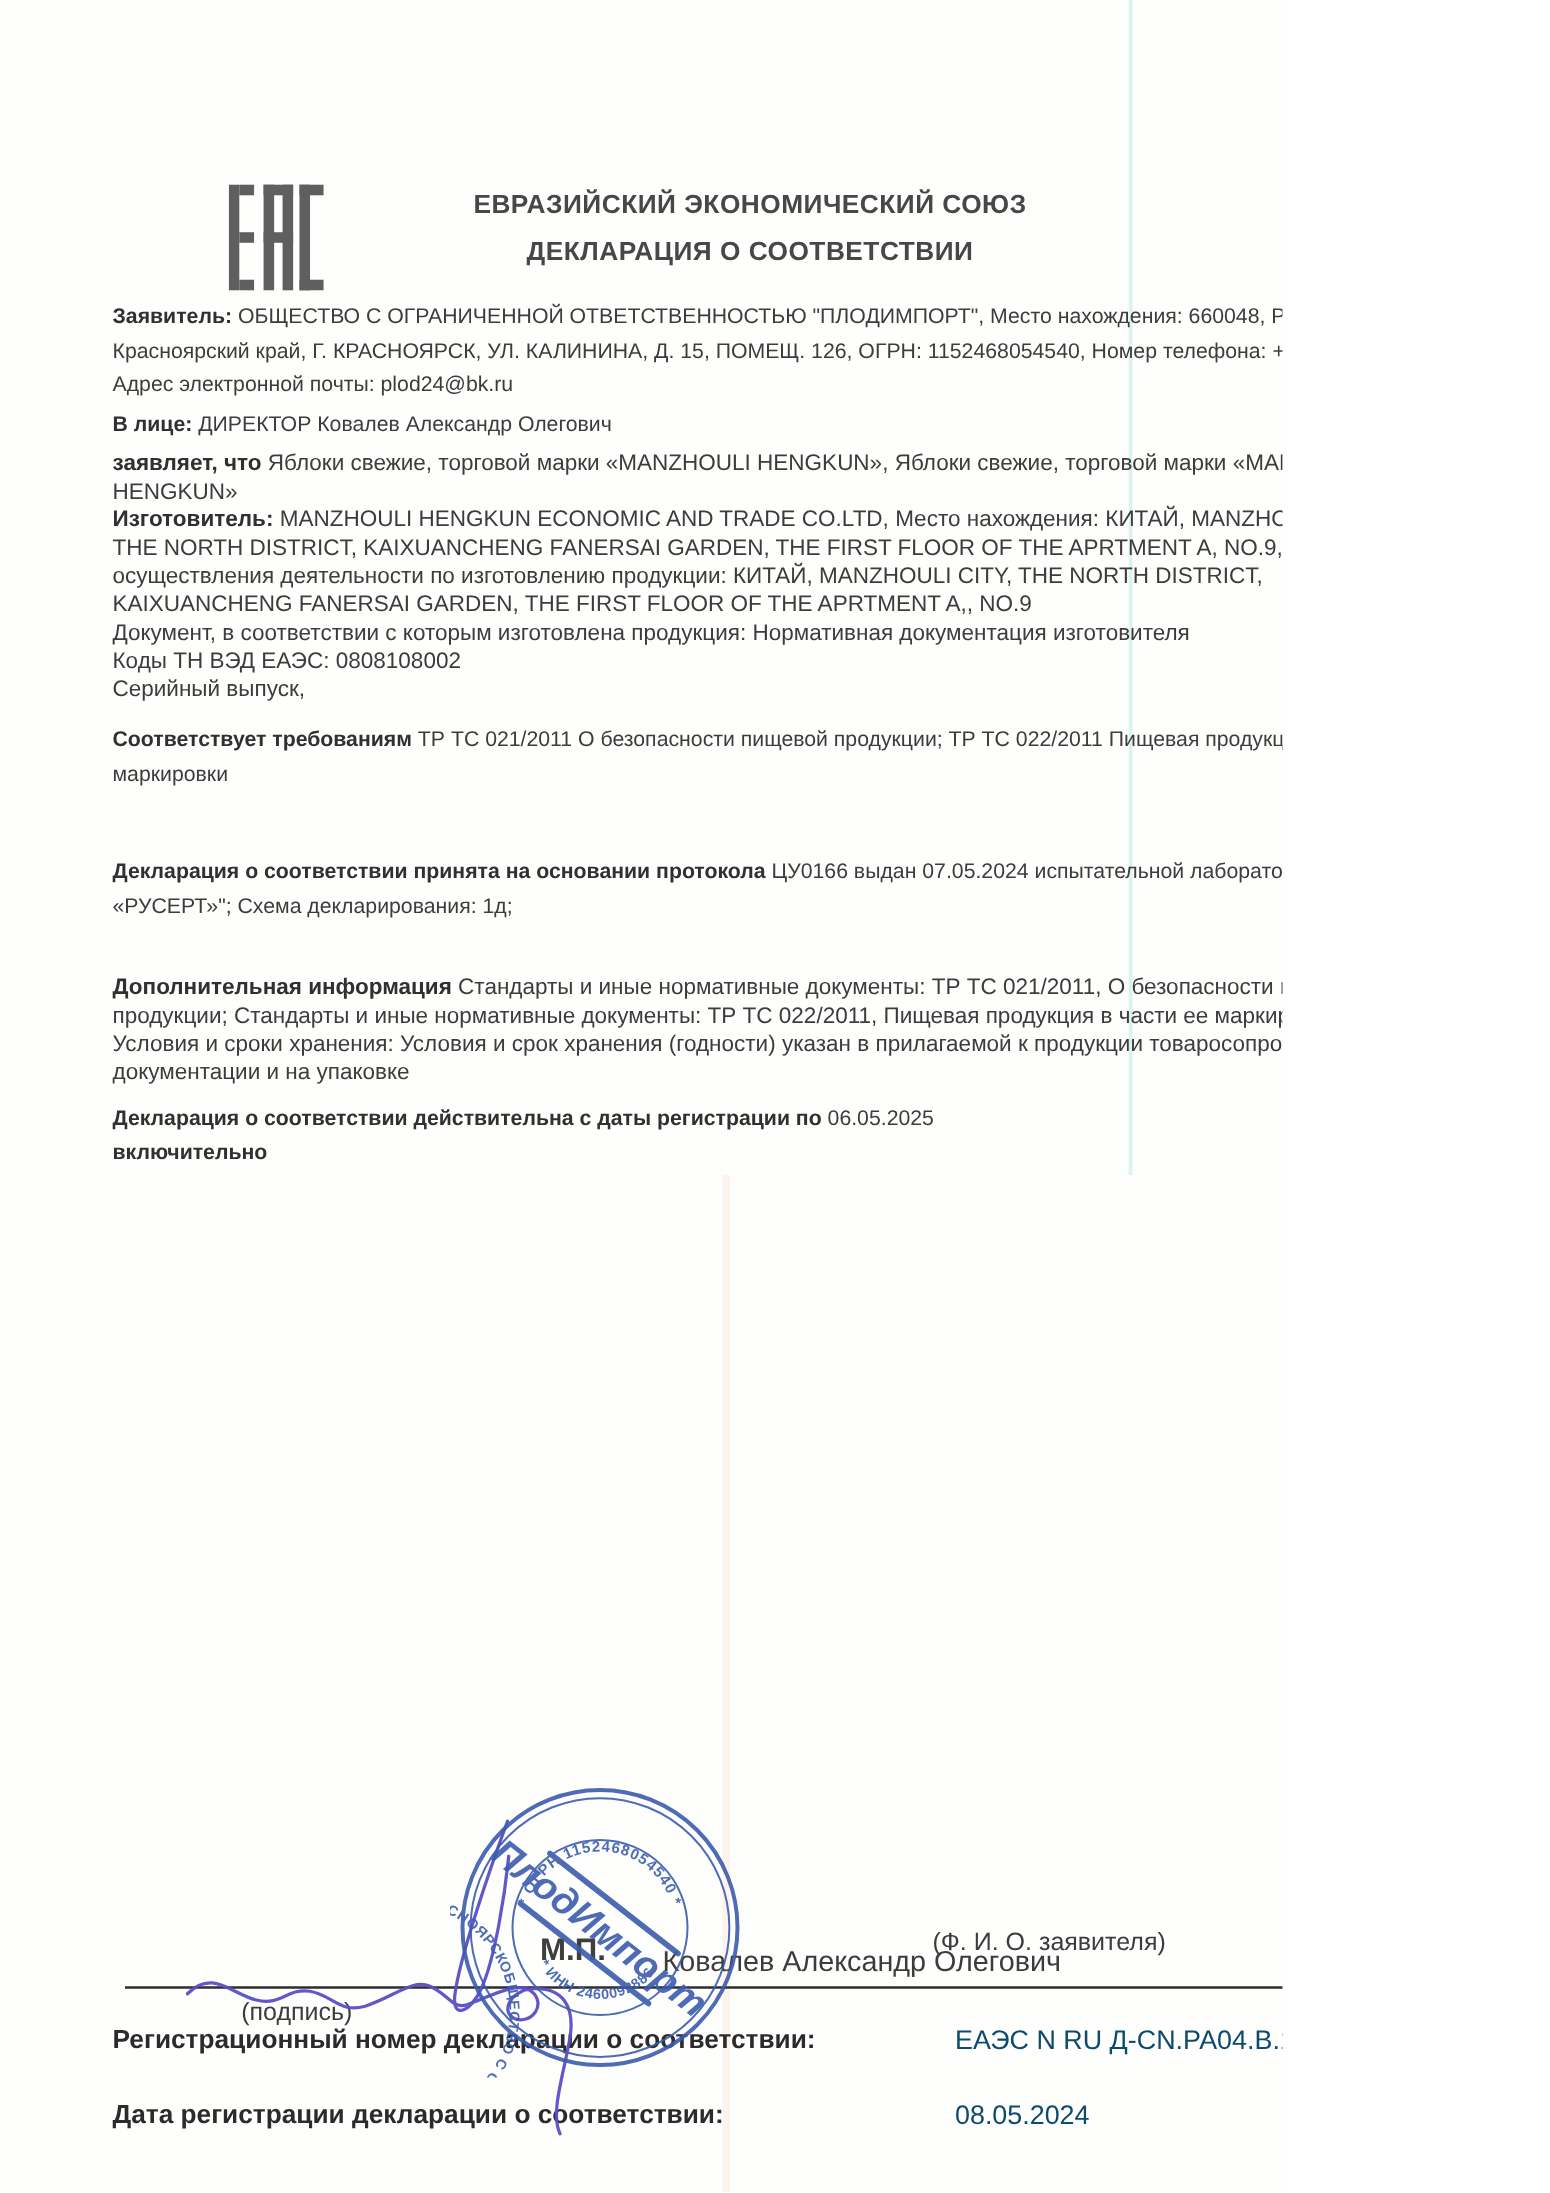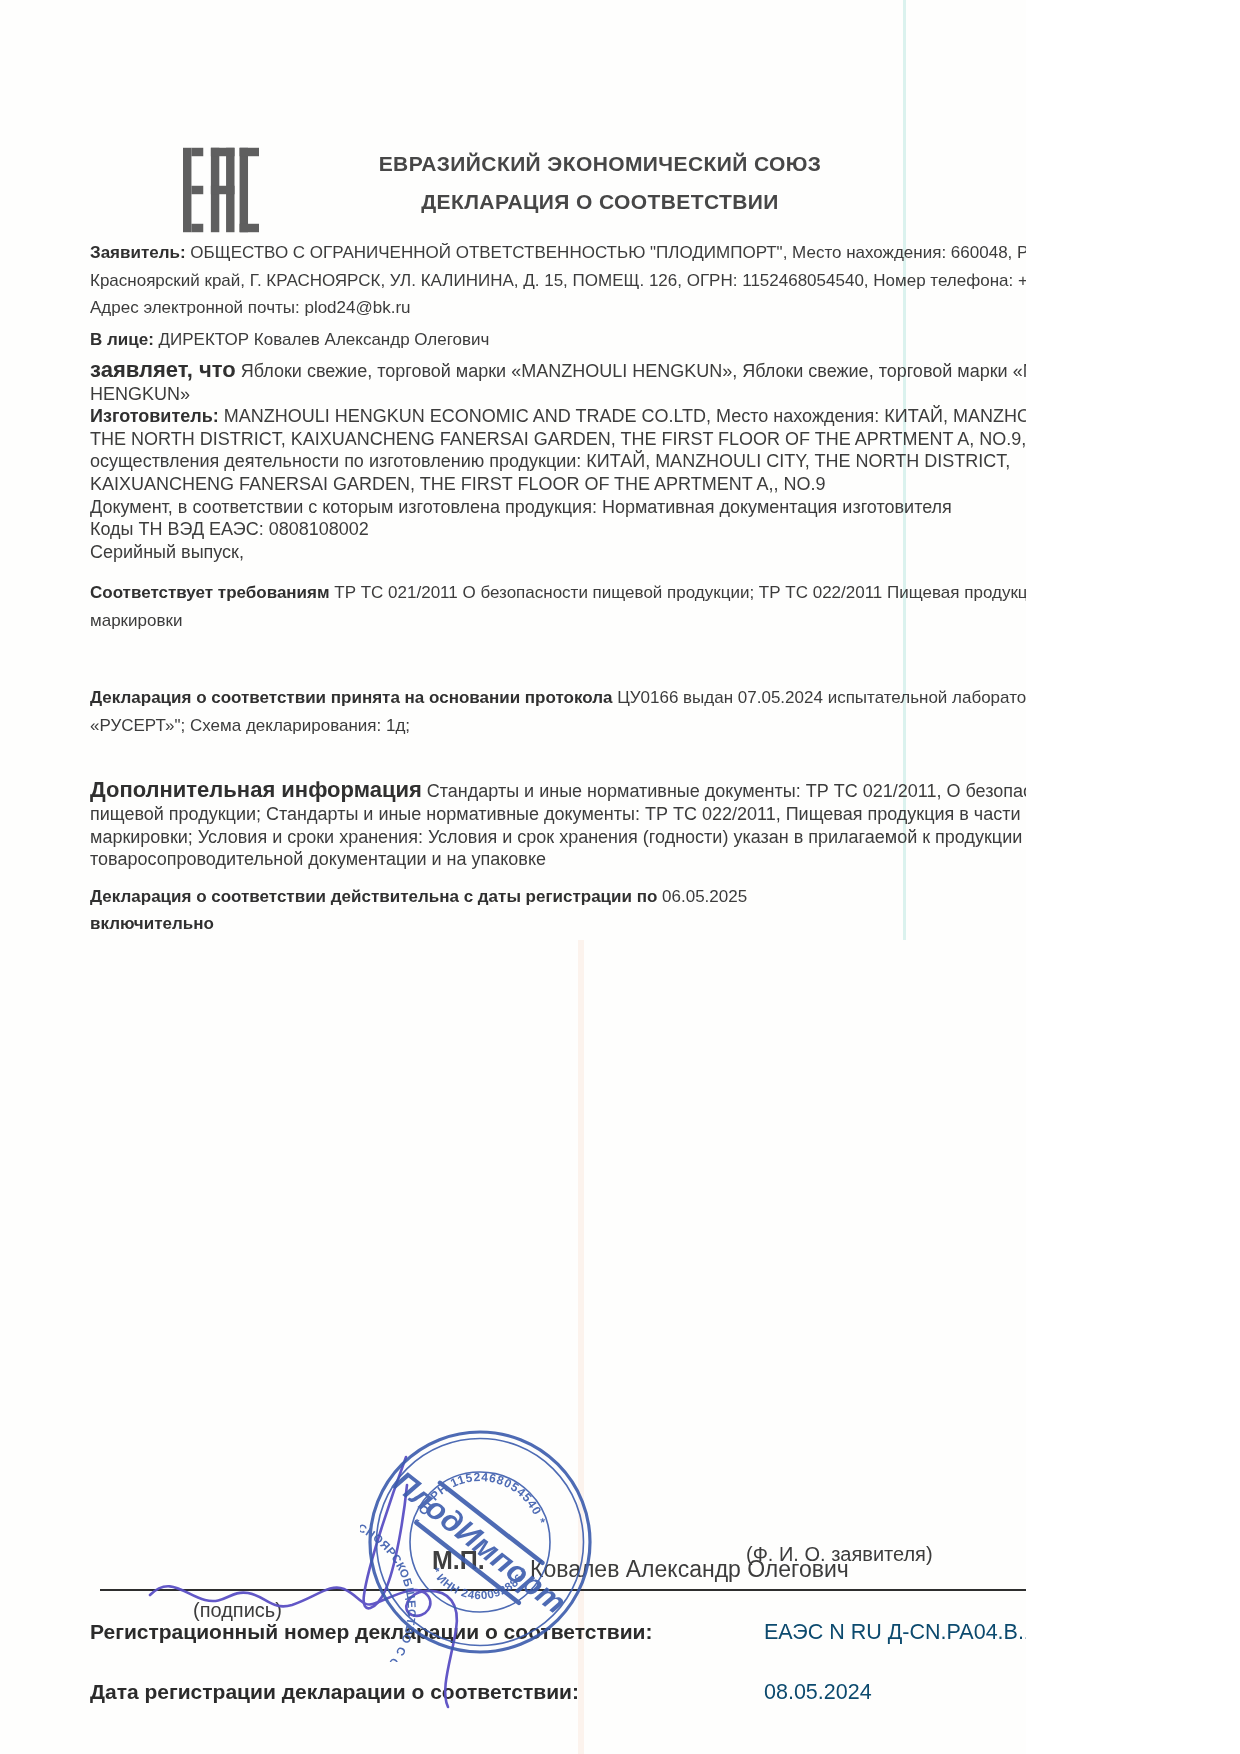--- a/index.html
+++ b/index.html
@@ -21,21 +21,21 @@
   .title-line{font-weight:bold;font-size:21px;letter-spacing:.4px;color:#474747;}
   .title-line.second{margin-top:14px;}
   .qr{position:absolute;left:1043px;top:16px;width:152px;height:152px;}
 
   
   .content{position:absolute;left:90px;top:239px;width:1058px;}
   p{margin:0;}
   .main{font-size:17px;line-height:27.5px;}
   .small{font-size:18px;line-height:22.6px;}
   .b{font-weight:bold;color:#303030;}
-  .lbl-big{font-weight:bold;color:#303030;font-size:22px;}
+  .lbl-big{font-weight:bold;color:#303030;font-size:18px;}
   .mt6{margin-top:6px;}  .mt4{margin-top:4px;}
   .mt16{margin-top:16px;} .mt40{margin-top:40px;}
   .mt50{margin-top:50px;} .mt12{margin-top:12px;}
   .block-bold{display:block;font-weight:bold;color:#303030;}
 
   
   .sig-svg{position:absolute;left:130px;top:1445px;z-index:3;}
   .stamp-svg{position:absolute;left:360px;top:1422px;z-index:4;opacity:.9;}
   .mp-label{position:absolute;left:432px;top:1546px;font-size:25px;font-weight:600;color:#3f3f3f;z-index:2;}
   .signer-name{position:absolute;left:530px;top:1556px;font-size:23px;color:#3c3c3c;z-index:2;}

